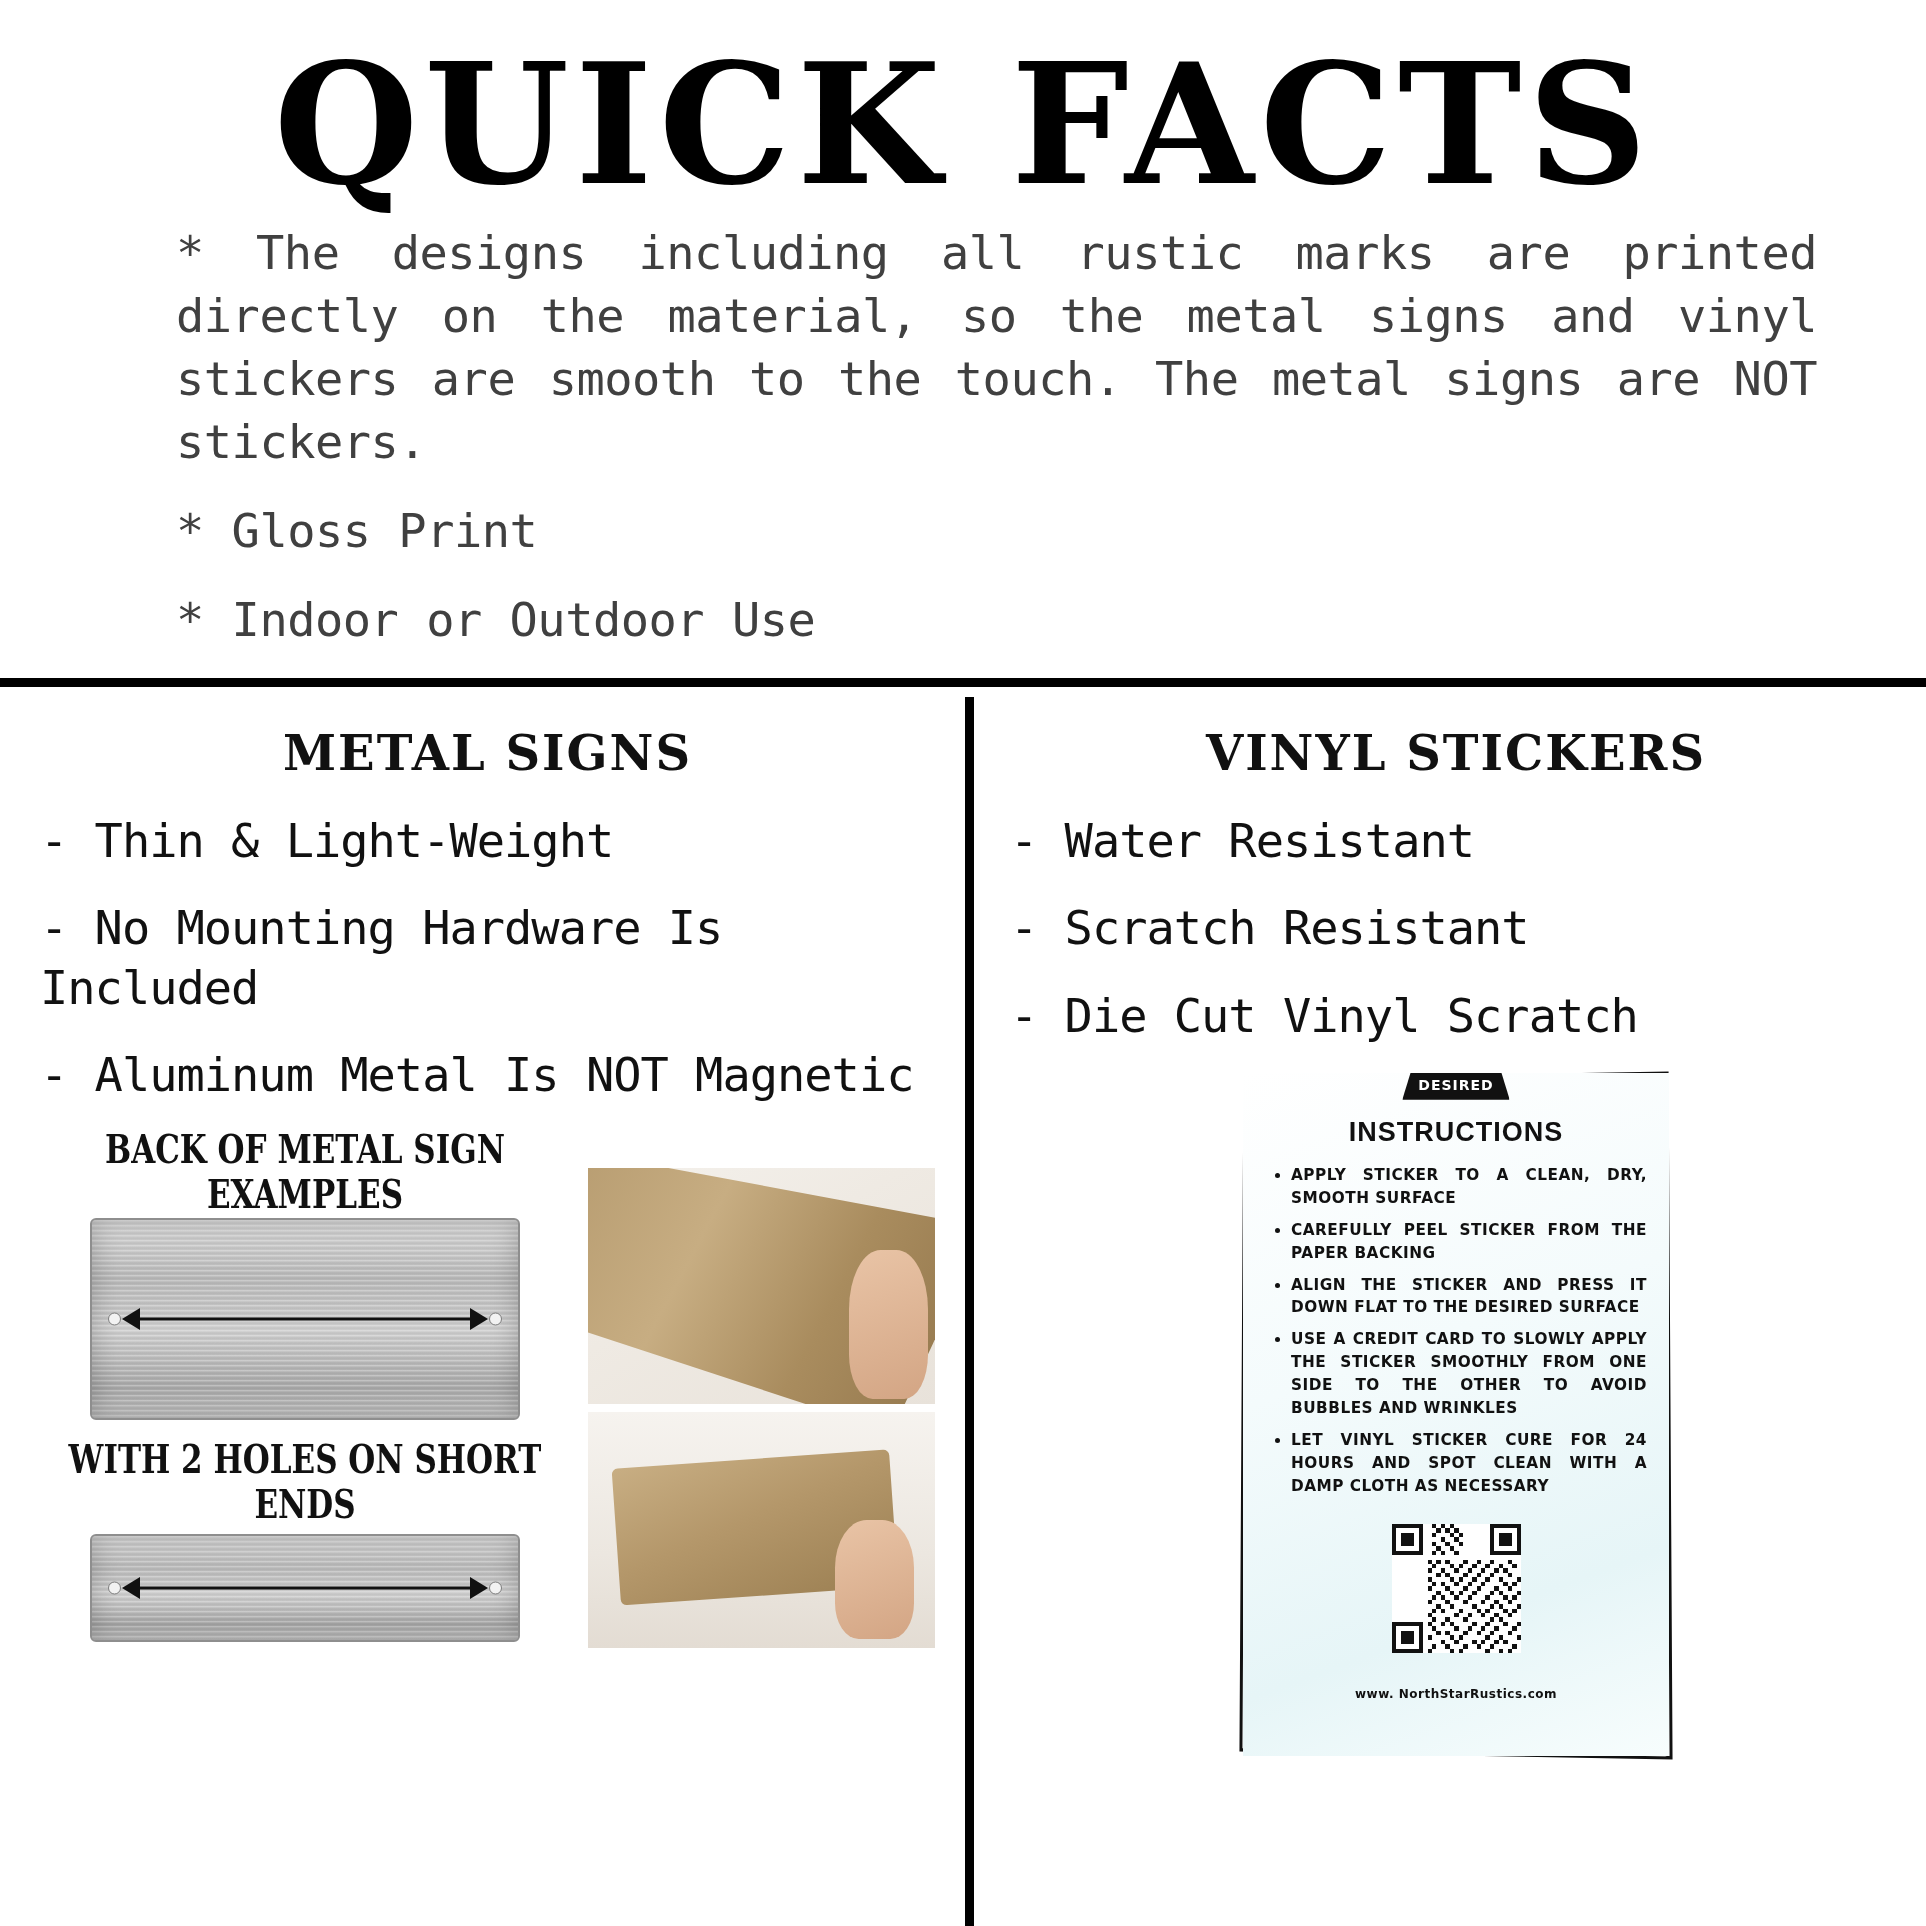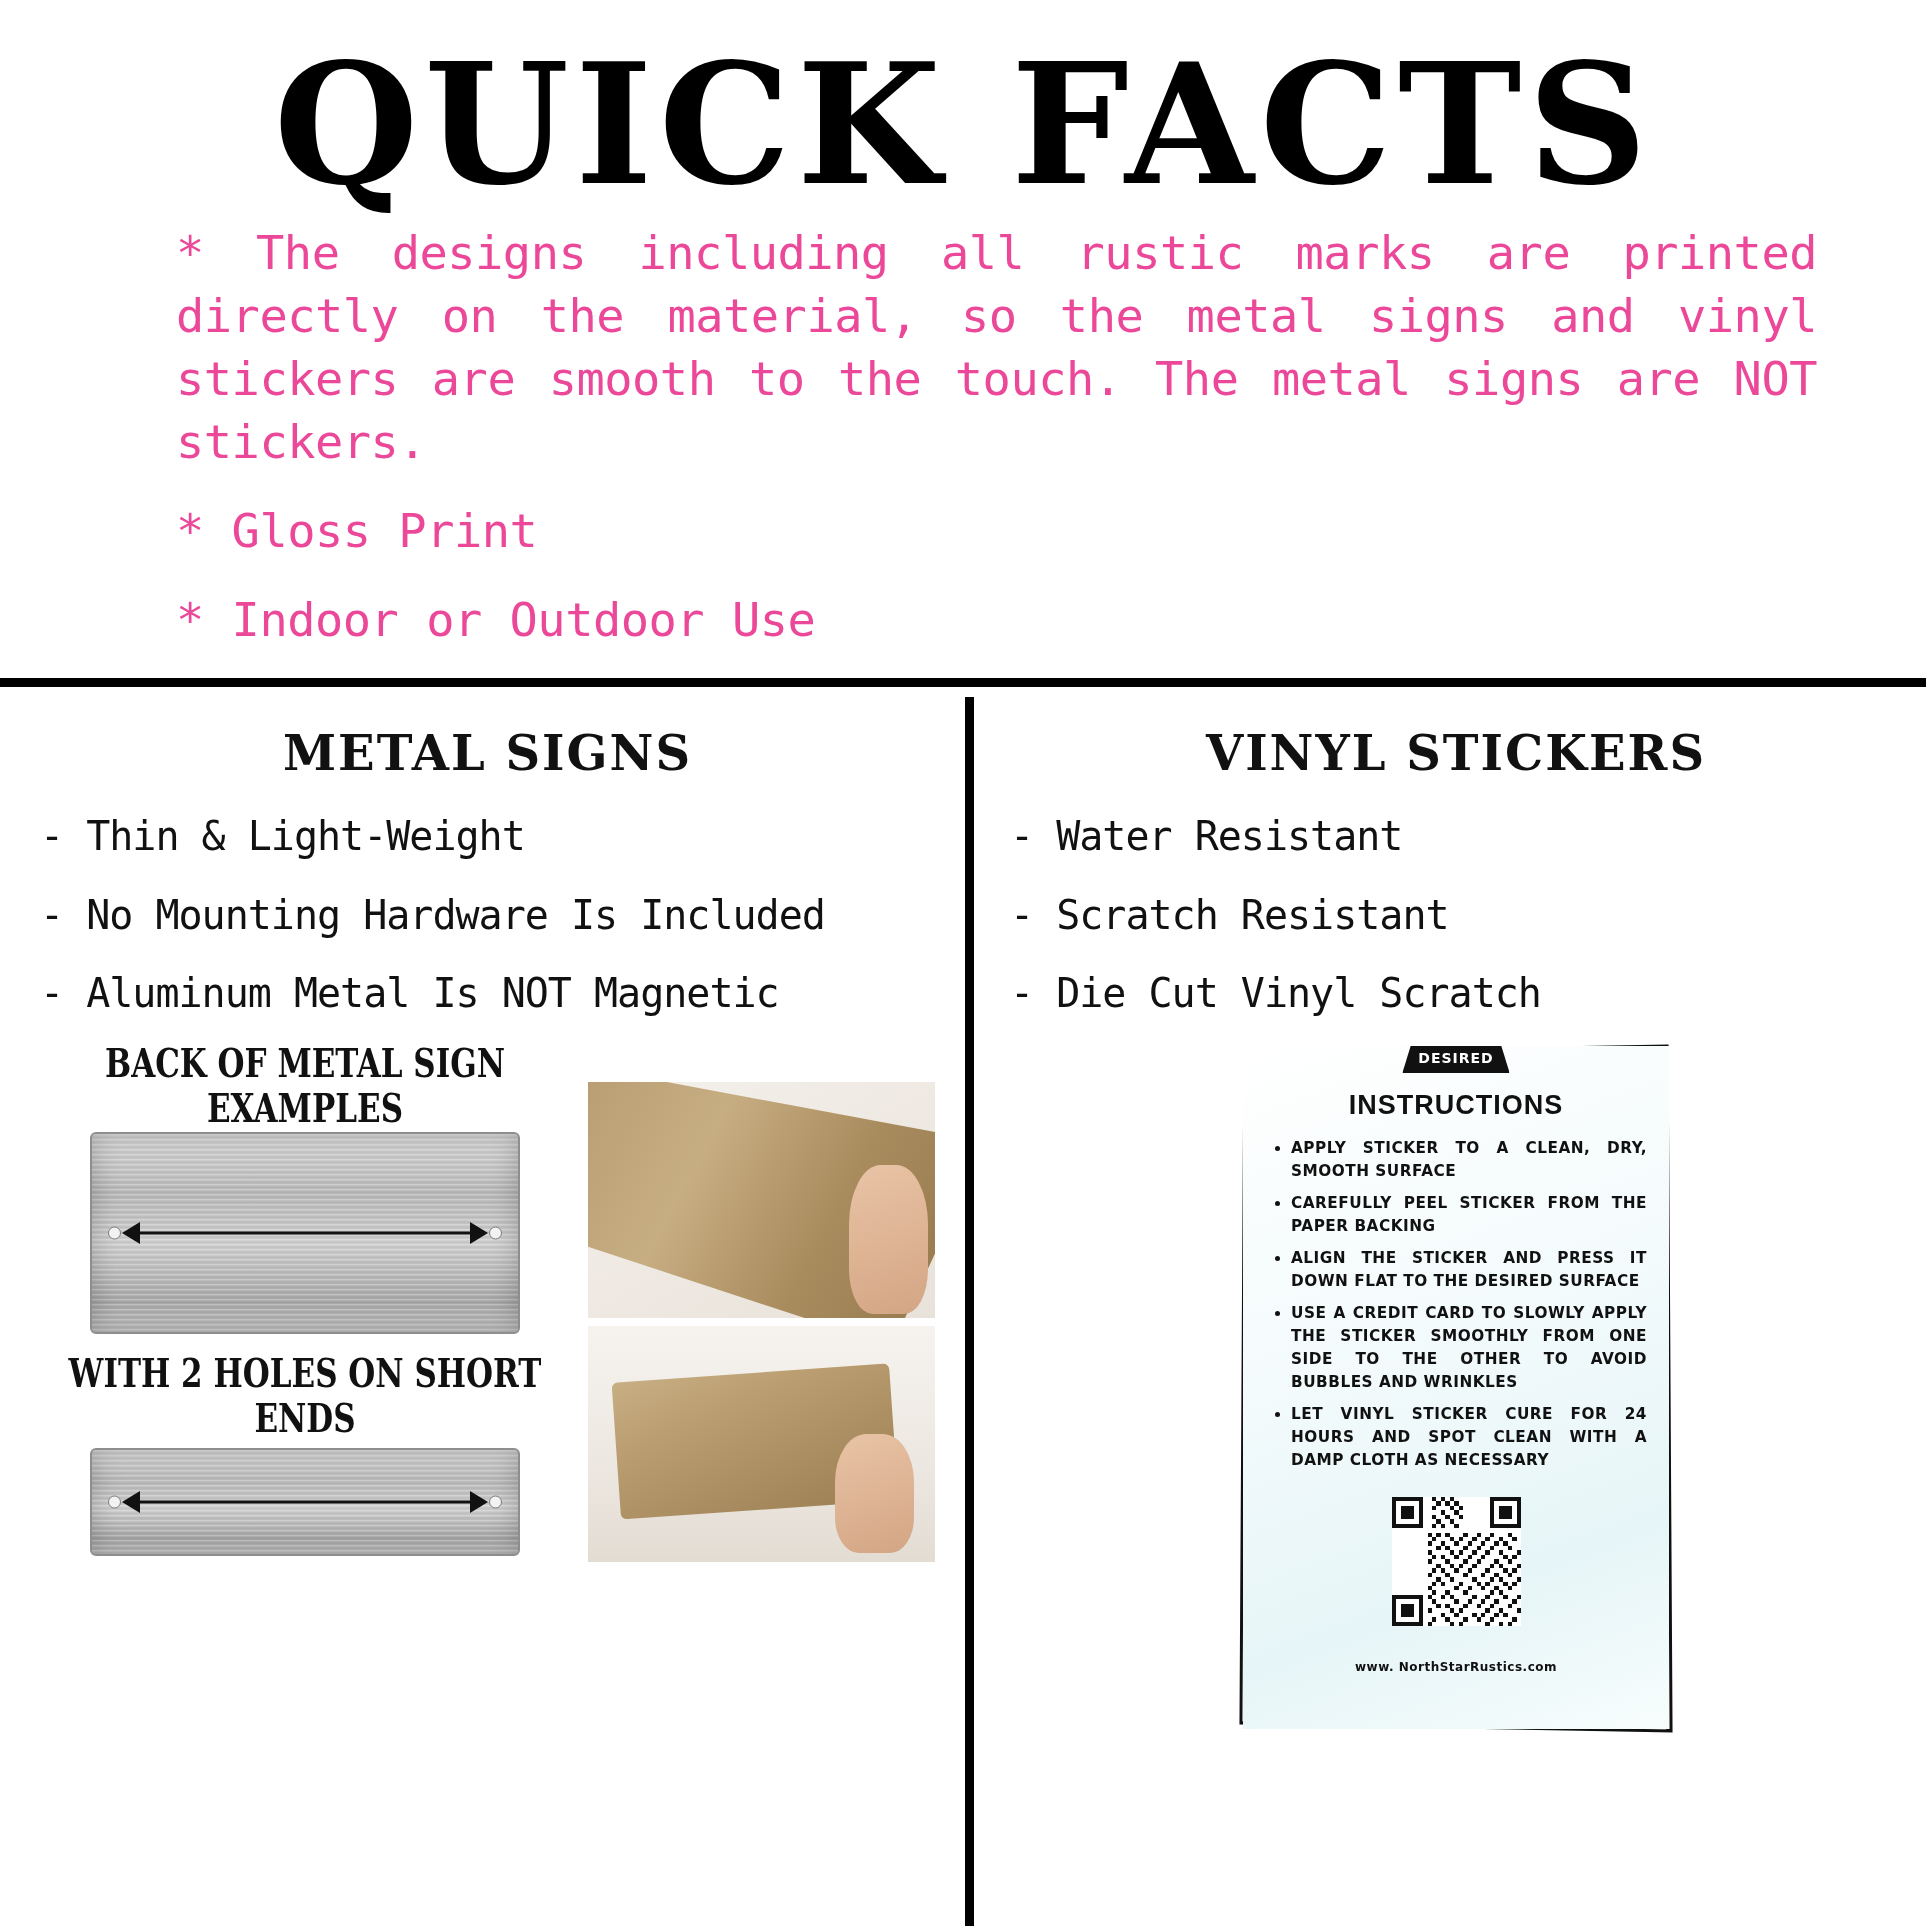--- a/index.html
+++ b/index.html
@@ -43,21 +43,21 @@
 
   .facts-list {
     padding: 0 51px 0 176px;
   }
 
   .fact {
     font-size: 47px;
     line-height: 1.34;
     letter-spacing: -0.5px;
     margin-bottom: 26px;
-    color: #ec4899;
+    color: #404040;
   }
   .fact.long {
     text-align: justify;
     padding-right: 59px;
   }
 
   .divider-h {
     width: 100%;
     height: 9px;
     background: #000;
@@ -94,21 +94,21 @@
   .col-title {
     font-family: "DejaVu Serif", serif;
     font-weight: 700;
     font-size: 48px;
     letter-spacing: 2px;
     text-align: center;
     margin: 6px 0 30px 0;
   }
 
   .bullet {
-    font-size: 40px;
+    font-size: 47px;
     line-height: 1.26;
     letter-spacing: -1px;
     margin-bottom: 28px;
   }
 
   
   .metal-media {
     display: flex;
     gap: 18px;
     margin-top: 26px;

